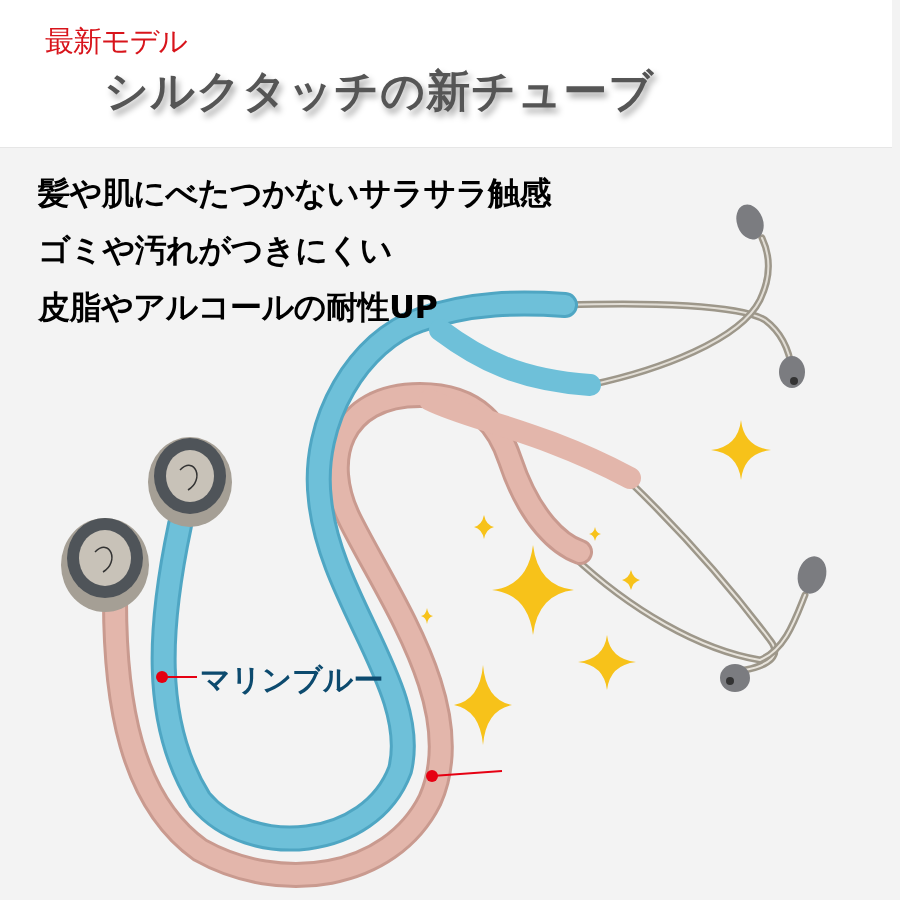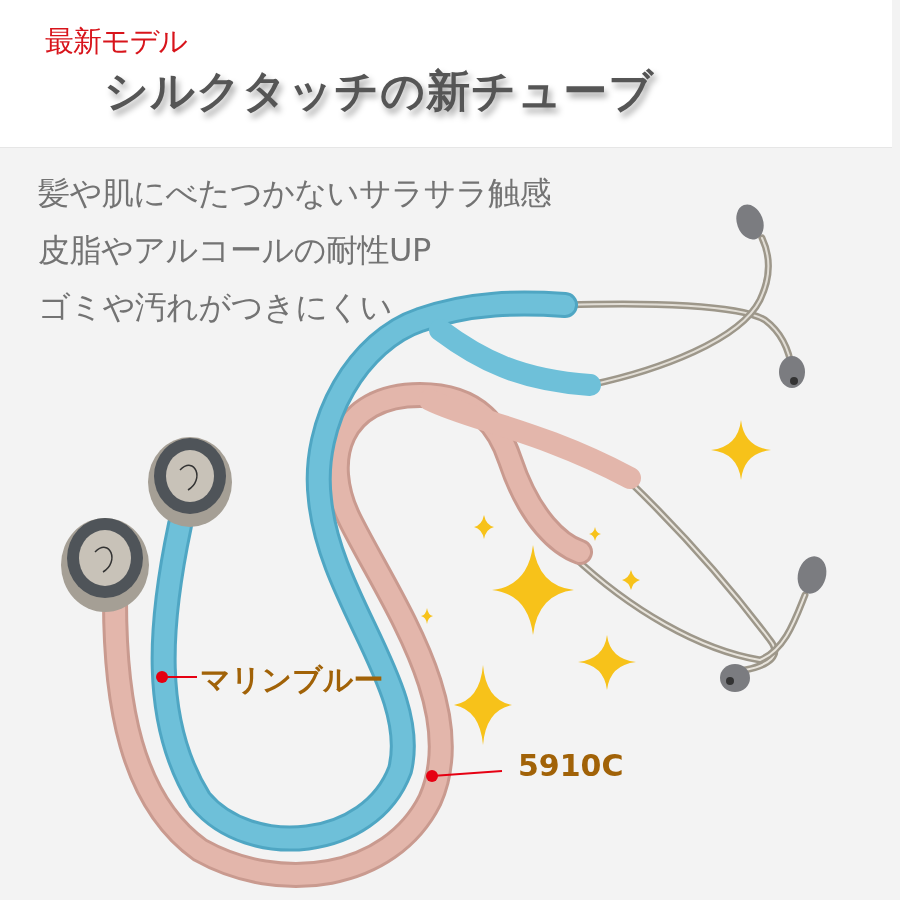--- a/index.html
+++ b/index.html
@@ -5,24 +5,24 @@
   html, body { margin:0; padding:0; }
   body { width:900px; height:900px; overflow:hidden; background:#f3f3f3; position:relative;
          font-family:"DejaVu Sans","Liberation Sans",sans-serif; }
   .header { position:absolute; left:0; top:0; width:892px; height:148px; background:#ffffff;
             border-bottom:1px solid #e6e6e6; box-sizing:border-box; }
   .kicker { position:absolute; left:45px; top:22px; font-size:29px; color:#d8141b; font-weight:normal;
             letter-spacing:-1px; }
   .headline { position:absolute; left:104px; top:62px; font-size:44px; font-weight:bold; color:#555555;
               letter-spacing:1px; text-shadow:3px 5px 6px rgba(0,0,0,0.35); white-space:nowrap; }
   .features { position:absolute; left:38px; top:165px; }
-  .feature { font-size:32px; font-weight:normal; color:#737373; height:57px; line-height:57px; white-space:nowrap;
+  .feature { font-size:32px; font-weight:bold; color:#000000; height:57px; line-height:57px; white-space:nowrap;
              letter-spacing:-0.5px; }
   .art { position:absolute; left:0; top:148px; width:900px; height:752px; }
-  .label { position:absolute; font-weight:bold; color:#a16207; font-size:30px; line-height:36px; white-space:nowrap; }
+  .label { position:absolute; font-weight:bold; color:#0c4a6e; font-size:30px; line-height:36px; white-space:nowrap; }
   .label .code { display:block; }
   .label-blue { left:200px; top:662px; }
   .label-rose { left:518px; top:748px; }
 </style>
 </head>
 <body>
 
 <div class="header">
   <div class="kicker">最新モデル</div>
   <div class="headline">シルクタッチの新チューブ</div>
@@ -95,23 +95,22 @@
     <line x1="162" y1="677" x2="197" y2="677" stroke="#e60012" stroke-width="2"></line>
   </g>
   <g>
     <circle cx="432" cy="776" r="6" fill="#e60012"></circle>
     <line x1="432" y1="776" x2="502" y2="771" stroke="#e60012" stroke-width="2"></line>
   </g>
 </svg>
 
 <div class="features">
   <div class="feature">髪や肌にべたつかないサラサラ触感</div>
+  <div class="feature">ゴミや汚れがつきにくい</div>
   <div class="feature">皮脂やアルコールの耐性UP</div>
-  <div class="feature">ゴミや汚れがつきにくい</div>
 </div>
 
 <div class="label label-blue">
   <span>マリンブルー</span>
 </div>
 
 <div class="label label-rose">
-  <span class="code">5910C</span>
 </div>
 
 </body></html>

